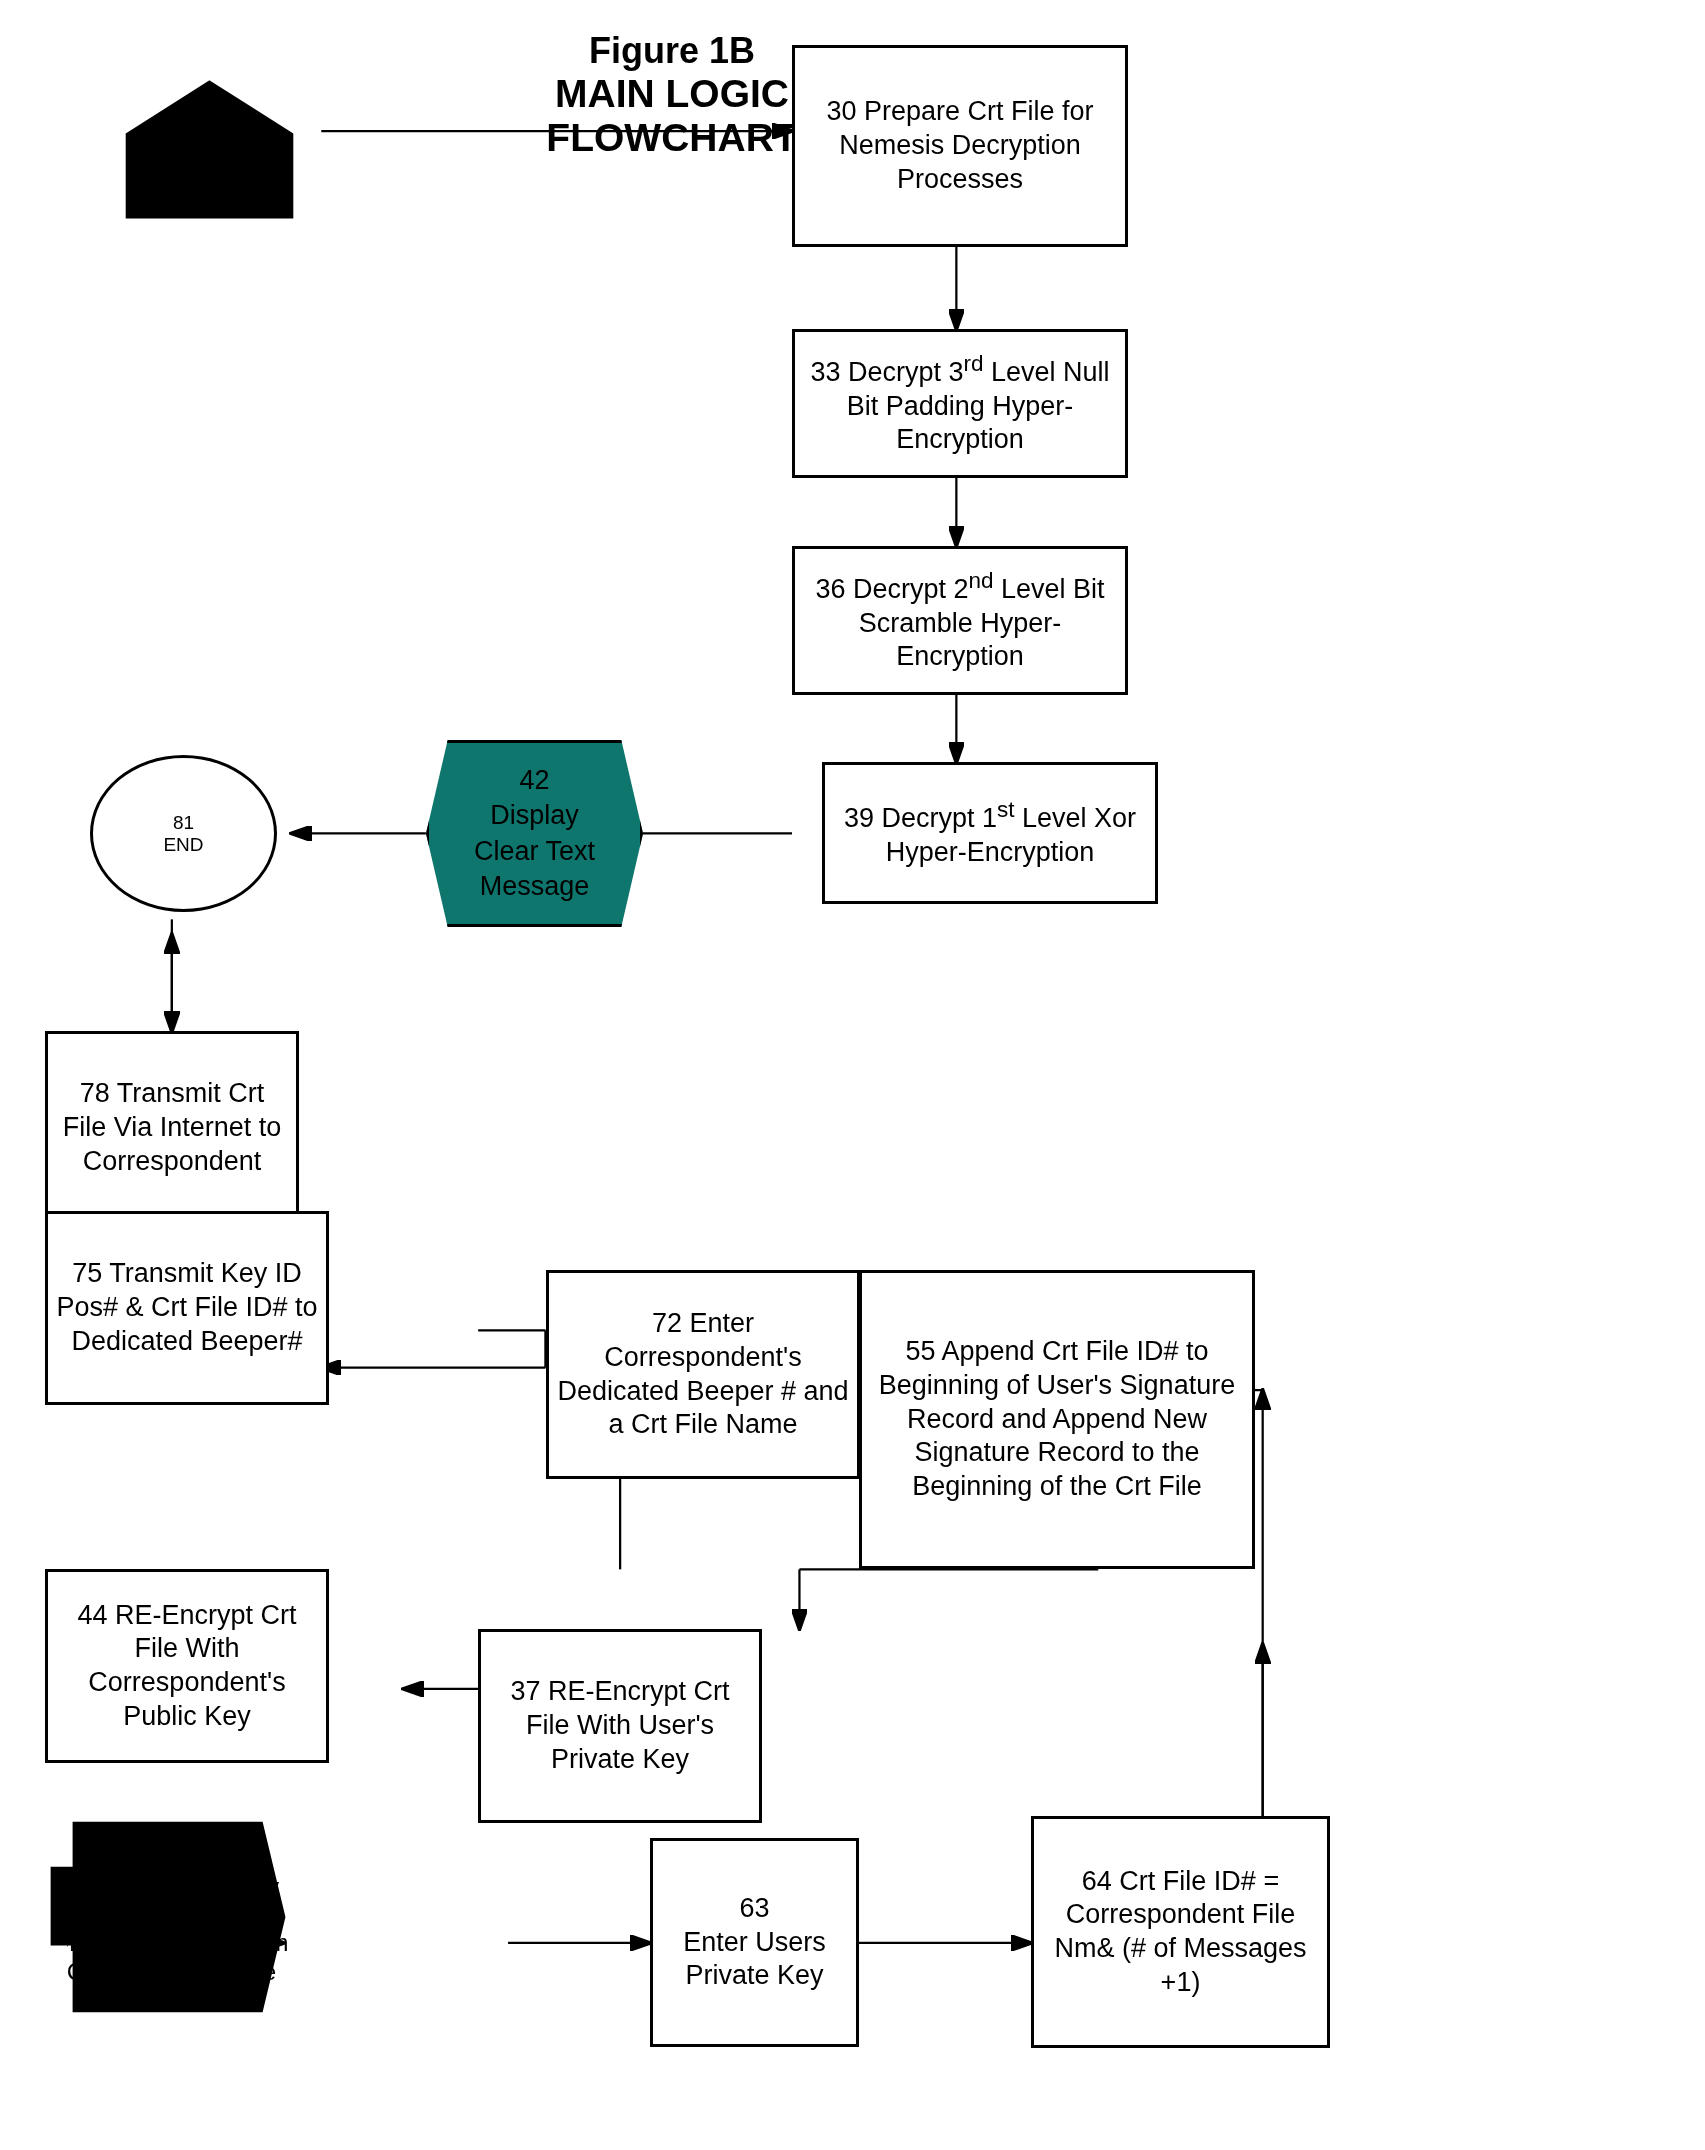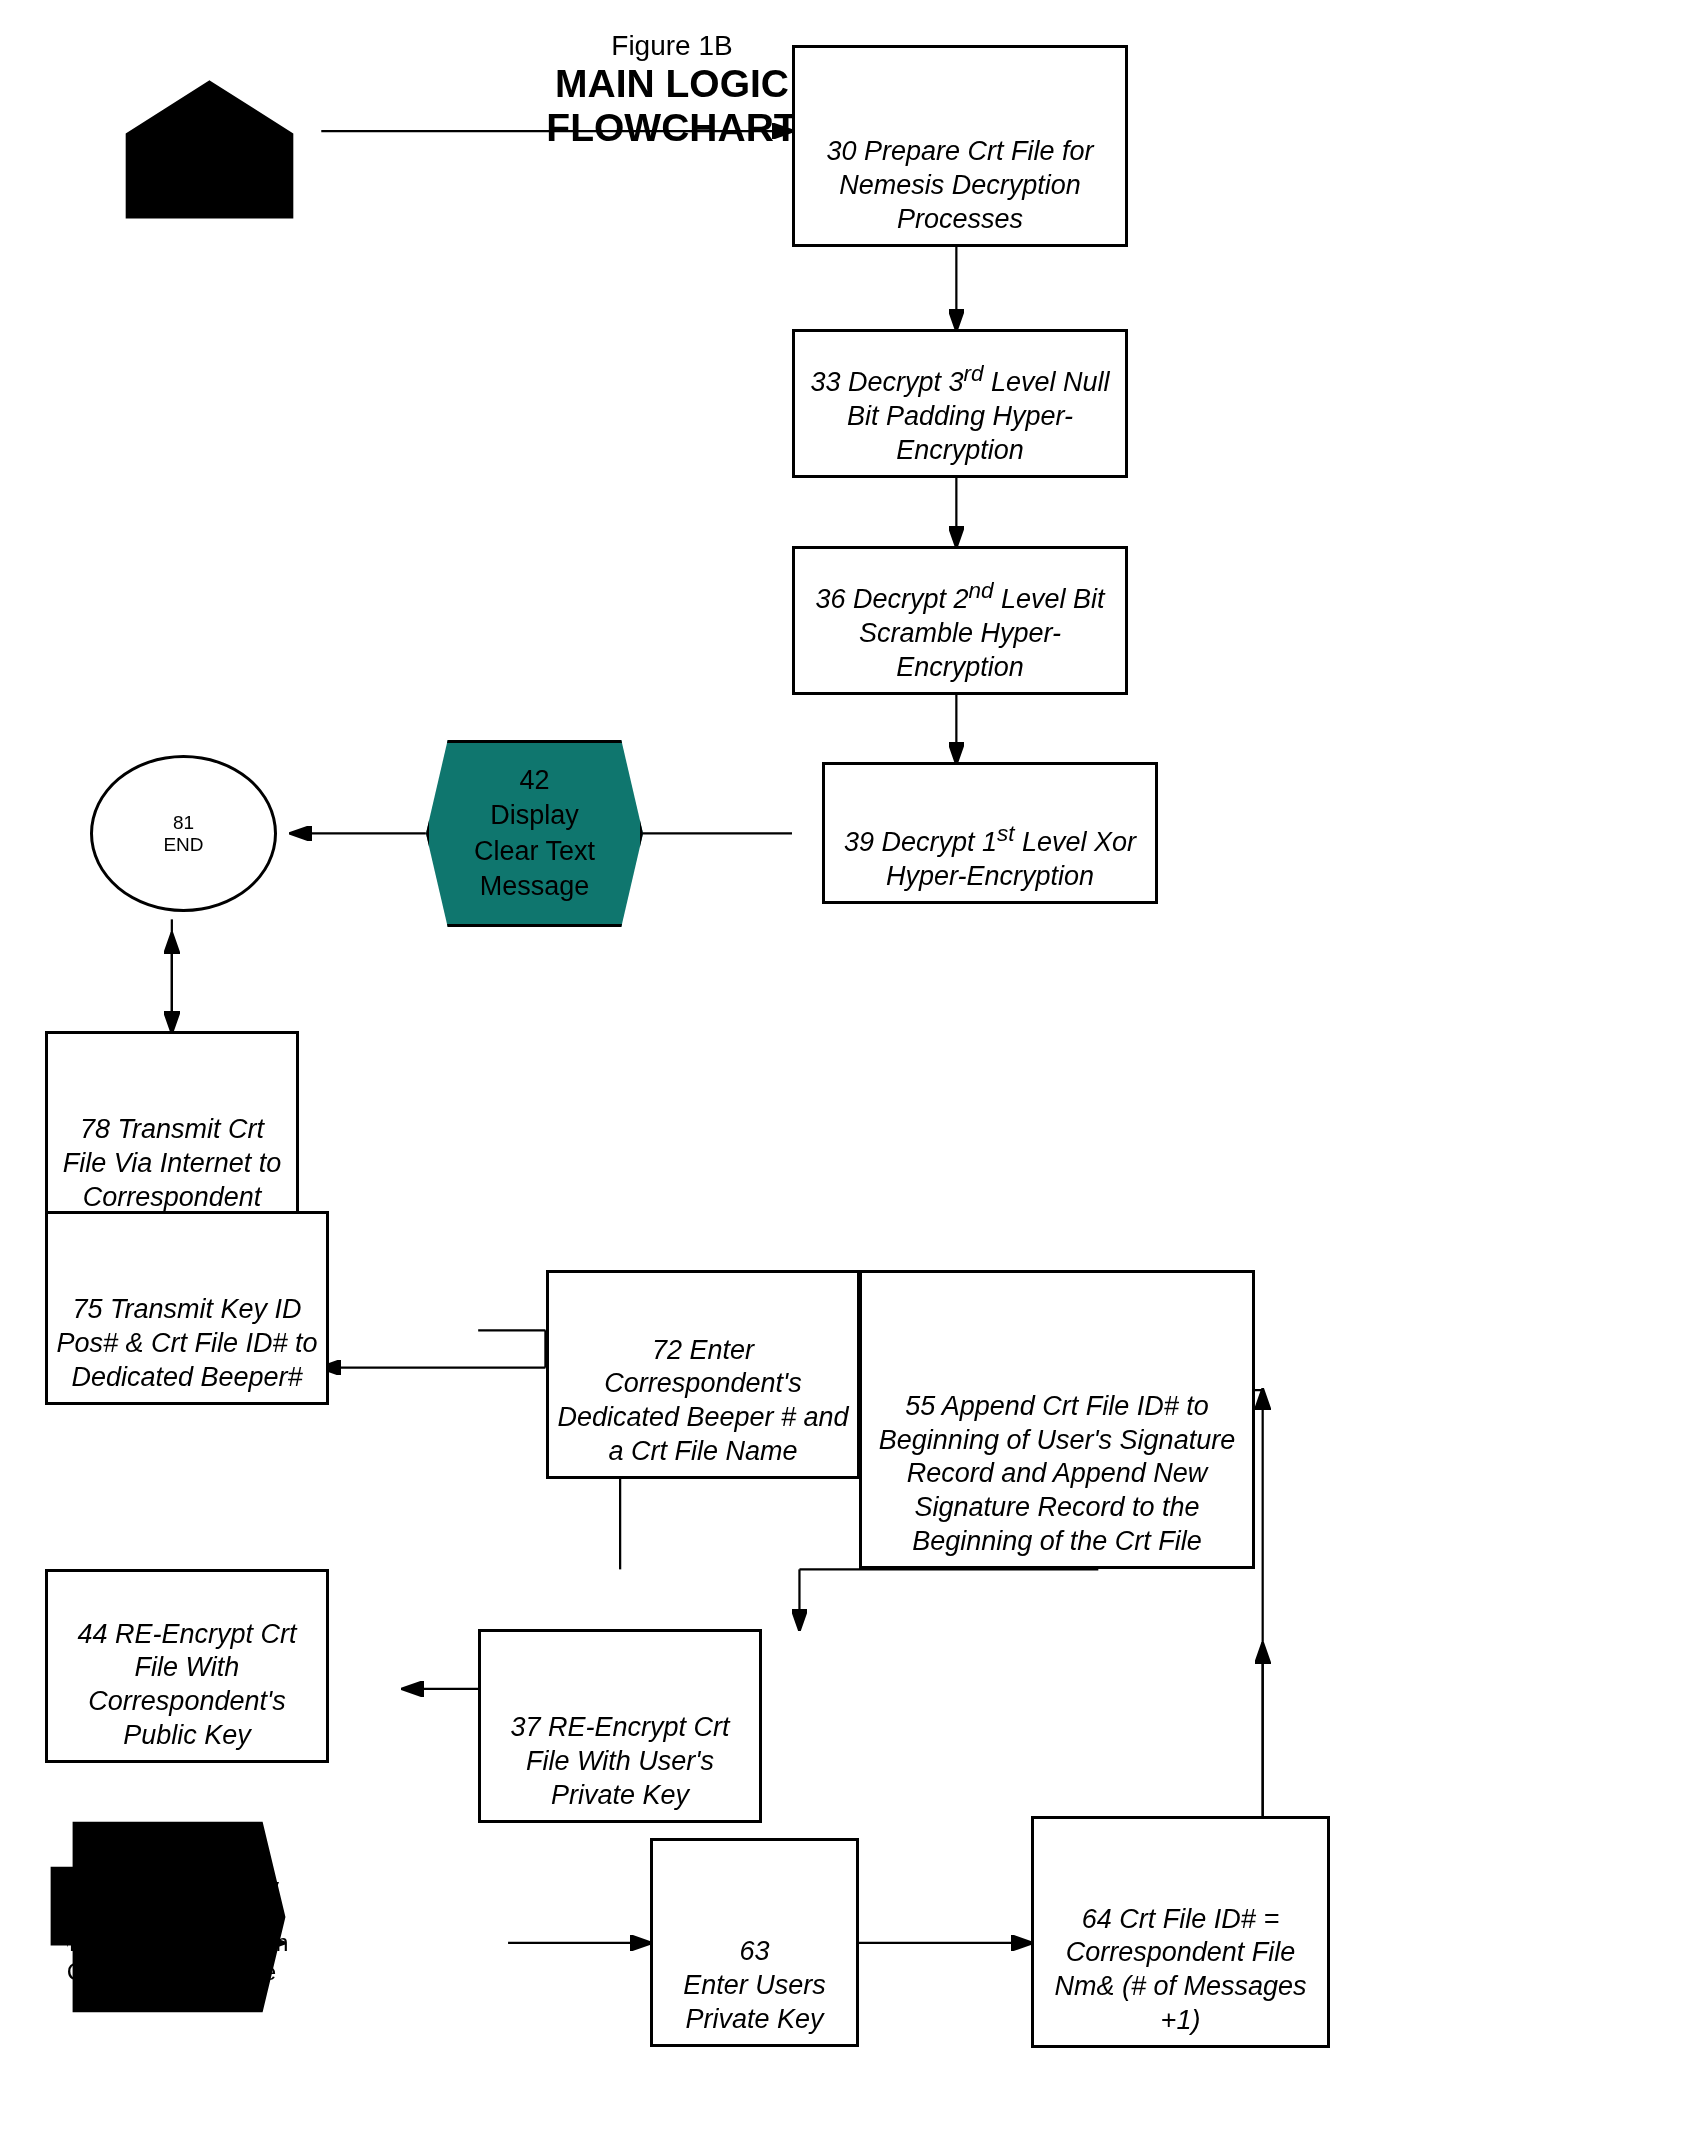--- a/index.html
+++ b/index.html
@@ -18,41 +18,40 @@
       background: #fff;
     }
     .title-area {
       position: absolute;
       top: 30px;
       left: 448px;
       text-align: center;
       width: 448px;
     }
     .title-line1 {
-      font-size: 28px;
-      font-weight: normal;
+      font-size: 36px;
+      font-weight: bold;
     }
     .title-line2 {
       font-size: 39px;
       font-weight: bold;
     }
 
     
     .box {
       position: absolute;
       border: 3px solid #000;
       background: #fff;
       display: flex;
-      align-items: flex-end;
+      align-items: center;
       justify-content: center;
       text-align: center;
       font-size: 27px;
       line-height: 1.25;
       padding: 7.5px;
-      font-style: italic;
     }
     .oval {
       position: absolute;
       border: 3px solid #000;
       background: #fff;
       border-radius: 50%;
       display: flex;
       align-items: center;
       justify-content: center;
       text-align: center;

